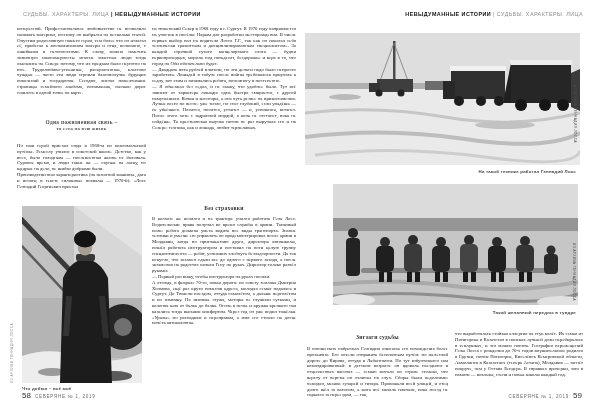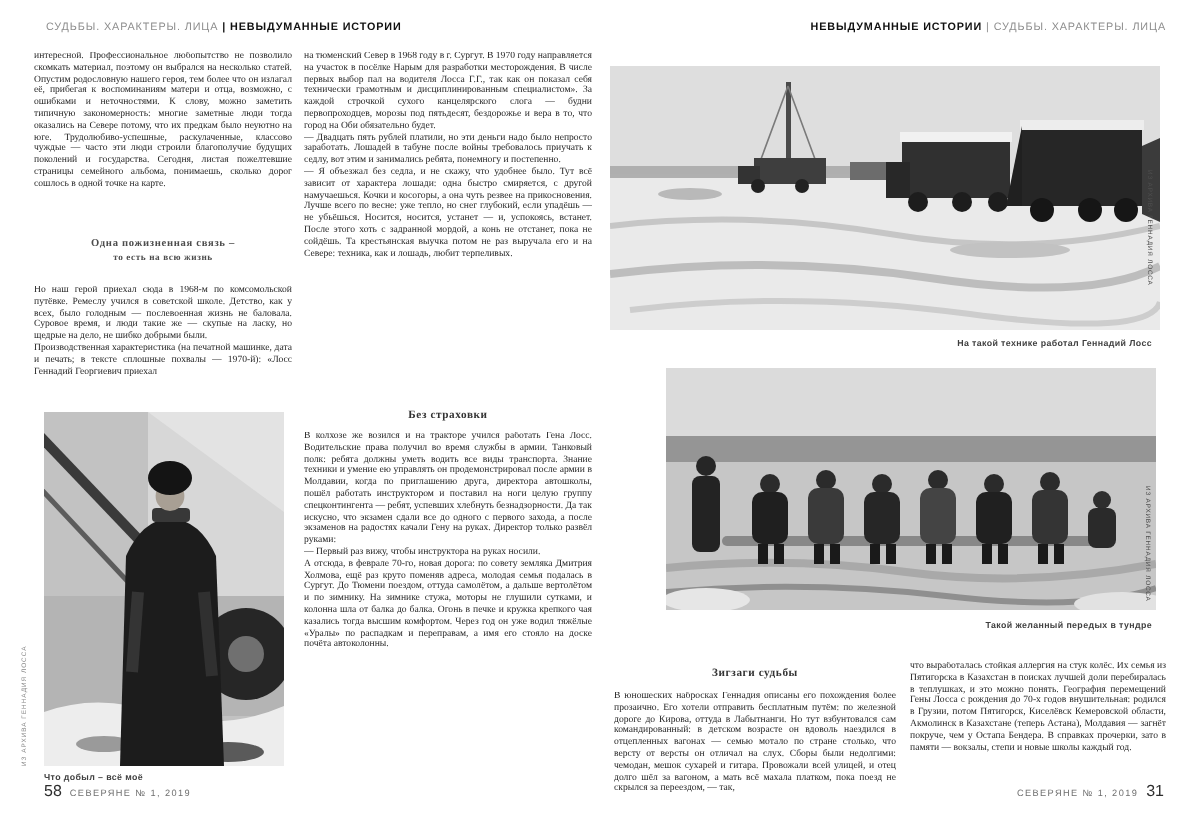--- a/index.html
+++ b/index.html
@@ -188,16 +188,16 @@
     <div class="abs caption cap-right" style="left:305px;top:310px;width:271px;">Такой желанный передых в тундре</div>
 
     <div class="abs h-sec" style="left:307px;top:334px;width:141px;">Зигзаги судьбы</div>
 
     <div class="abs body-text" style="left:307px;top:346px;width:141px;height:66px;">В юношеских набросках Геннадия описаны его похождения более прозаично. Его хотели отправить бесплатным путём: по железной дороге до Кирова, оттуда в Лабытнанги. Но тут взбунтовался сам командированный: в детском возрасте он вдоволь наездился в отцепленных вагонах — семью мотало по стране столько, что версту от версты он отличал на слух. Сборы были недолгими: чемодан, мешок сухарей и гитара. Провожали всей улицей, и отец долго шёл за вагоном, а мать всё махала платком, пока поезд не скрылся за переездом, — так,</div>
 
     <div class="abs body-text" style="left:455px;top:331px;width:128px;height:58px;">что выработалась стойкая аллергия на стук колёс. Их семья из Пятигорска в Казахстан в поисках лучшей доли перебиралась в теплушках, и это можно понять. География перемещений Гены Лосса с рождения до 70-х годов внушительная: родился в Грузии, потом Пятигорск, Киселёвск Кемеровской области, Акмолинск в Казахстане (теперь Астана), Молдавия — загнёт покруче, чем у Остапа Бендера. В справках прочерки, зато в памяти — вокзалы, степи и новые школы каждый год.</div>
 
     <div class="abs folio" style="left:455px;top:391px;width:127px;justify-content:flex-end;">
       <span class="folio-journal">СЕВЕРЯНЕ № 1, 2019</span>
-      <span class="folio-num">31</span>
+      <span class="folio-num">59</span>
     </div>
   </div>
 </div>
 
 </body></html>

